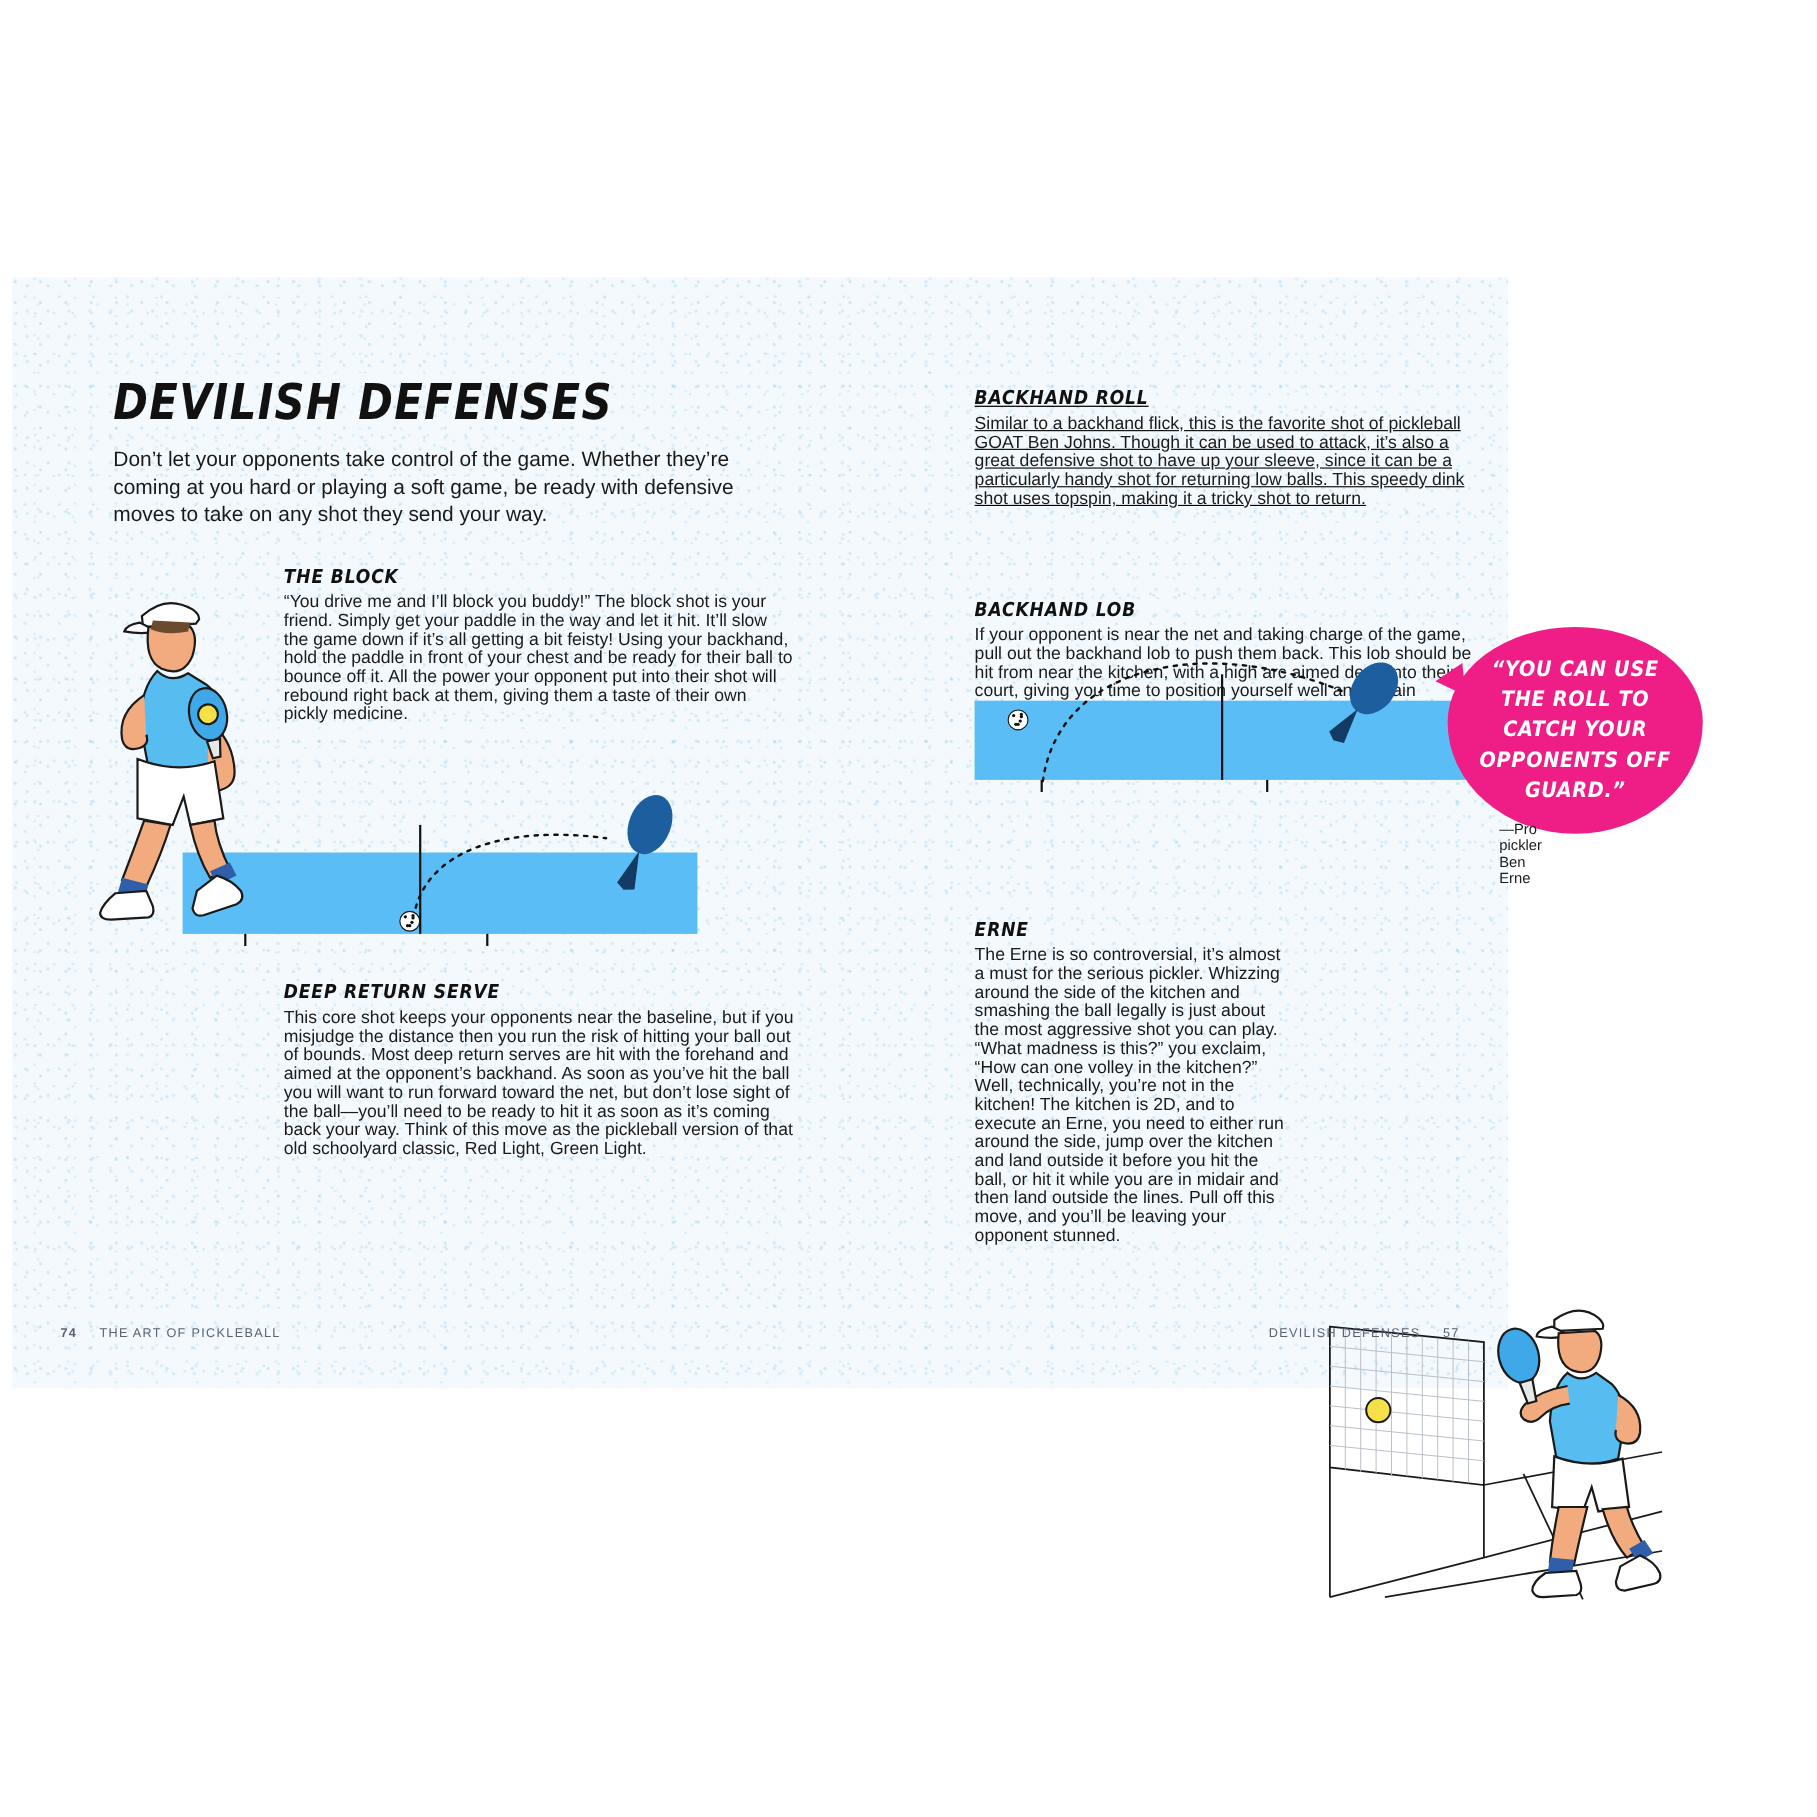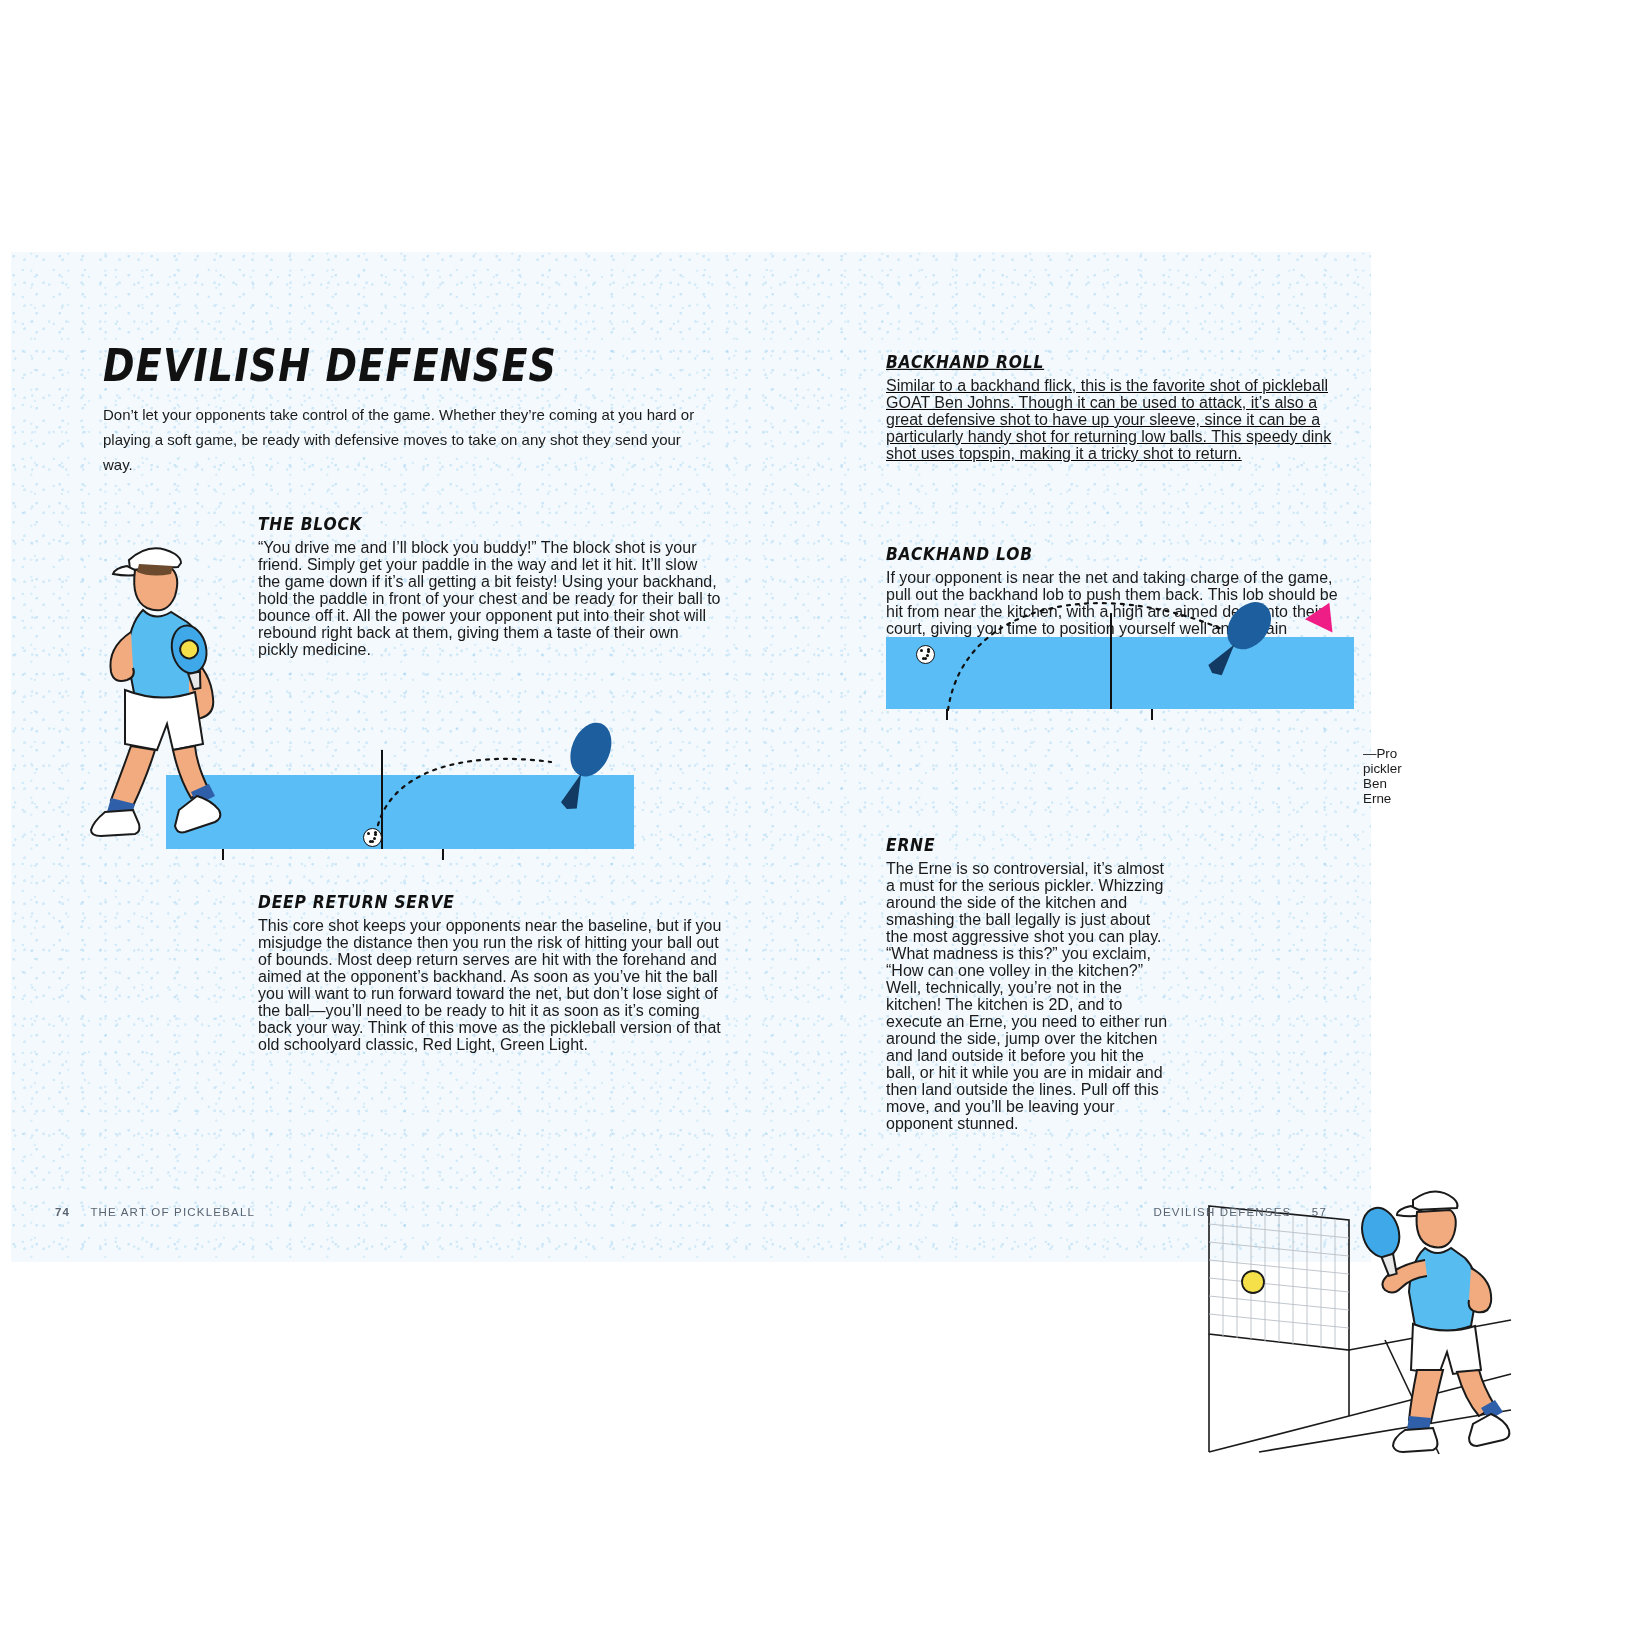--- a/index.html
+++ b/index.html
@@ -51,21 +51,21 @@
     transform-origin: left top;
     position: absolute;
     top: 88px;
     left: 0;
   }
   .intro {
     position: absolute;
     top: 135px;
     left: 0;
     width: 592px;
-    font-size: 15px;
+    font-size: 19px;
     line-height: 25px;
     color: #1a1a1a;
     font-family: "Liberation Sans", sans-serif;
   }
   h2.sub {
     font-family: "DejaVu Sans", sans-serif;
     font-weight: bold;
     font-style: italic;
     font-size: 15.5px;
     letter-spacing: 0.8px;
@@ -316,20 +316,23 @@
       </g>
     </svg>
 
     <div class="erne">
       <h2 class="sub">ERNE</h2>
       <p class="body-text">The Erne is so controversial, it’s almost a must for the serious pickler. Whizzing around the side of the kitchen and smashing the ball legally is just about the most aggressive shot you can play. “What madness is this?” you exclaim, “How can one volley in the kitchen?” Well, technically, you’re not in the kitchen! The kitchen is 2D, and to execute an Erne, you need to either run around the side, jump over the kitchen and land outside it before you hit the ball, or hit it while you are in midair and then land outside the lines. Pull off this move, and you’ll be leaving your opponent stunned.</p>
     </div>
   </div>
 
   <div class="bubble-tail"></div>
+  <div class="speech-bubble">
+    <span class="q">“YOU CAN USE THE ROLL TO CATCH YOUR OPPONENTS OFF GUARD.”</span>
+  </div>
   <div class="speech-attr">—Pro pickler Ben Erne</div>
 
   <svg id="erne-illo" width="320" height="300" viewBox="0 0 320 300">
 
     <g stroke="#1a1a1a" stroke-width="1.6" fill="none">
       <path d="M10 42 L150 56 L150 186 L10 170 Z"></path>
       <path d="M10 170 L10 288"></path>
       <path d="M150 186 L150 252"></path>
       <path d="M150 186 L312 156"></path>
       <path d="M150 252 L312 210"></path>

